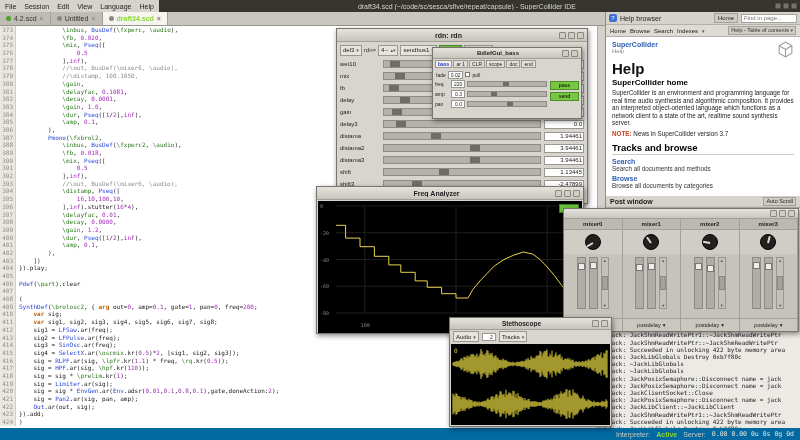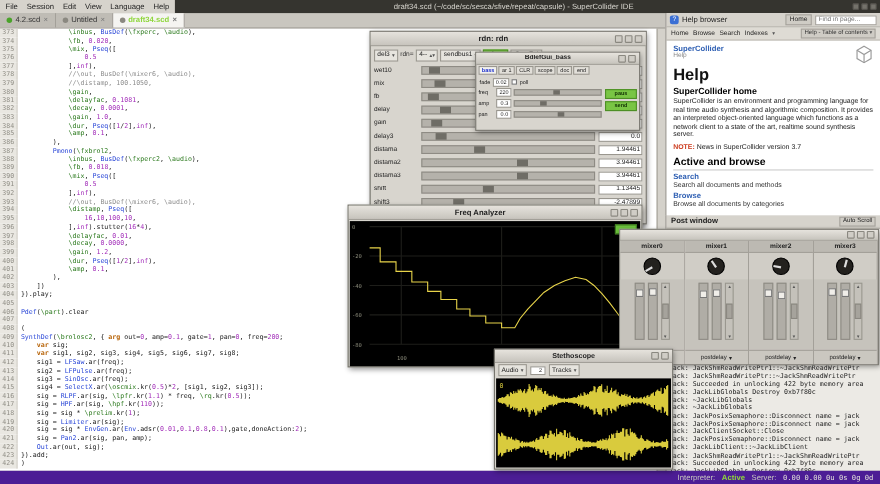--- a/index.html
+++ b/index.html
@@ -55,21 +55,21 @@
   .hlink{color:#2e5fb3;font-size:7px;font-weight:bold;margin-top:3px;}
   .hdesc{font-size:6.3px;color:#333;}
 
   
   .post{position:absolute;left:605px;top:196px;width:195px;height:232px;background:#eceae5;border-left:1px solid #8f8c85;}
   .phead{height:12px;background:#d6d3cc;border-bottom:1px solid #b3b0a9;display:flex;align-items:center;font-size:7px;font-weight:bold;padding:0 4px;color:#222;}
   .pauto{margin-left:auto;font-size:5.5px;font-weight:normal;background:#cfccc5;border:1px solid #a5a29b;padding:0 2px;height:9px;line-height:7px;}
   .plines{padding:1px 2px;font-family:"DejaVu Sans Mono",monospace;font-size:6px;line-height:7.2px;color:#222;white-space:nowrap;overflow:hidden;}
 
   
-  .status{position:absolute;left:0;top:428px;width:800px;height:12px;background:#4c1d95;display:flex;align-items:center;justify-content:flex-end;gap:6px;padding:0 6px;font-size:7px;color:#c9c7c0;}
+  .status{position:absolute;left:0;top:428px;width:800px;height:12px;background:#0369a1;display:flex;align-items:center;justify-content:flex-end;gap:6px;padding:0 6px;font-size:7px;color:#c9c7c0;}
   .active{color:#8fd63c;font-weight:bold;}
   .stats{color:#e4e2db;font-family:"DejaVu Sans Mono",monospace;font-size:6.5px;}
 
   
   .fw{position:absolute;background:#d8d5ce;border:1px solid #76746d;box-shadow:1px 2px 5px rgba(0,0,0,.45);}
   .tbar{height:13px;background:linear-gradient(#e6e3dd,#c7c4bd);border-bottom:1px solid #a29f98;font-size:7px;display:flex;align-items:center;padding:0 3px;color:#222;}
   .tbar .t{flex:1;text-align:center;font-weight:bold;white-space:nowrap;overflow:hidden;}
   .wbtn{width:7px;height:7px;border:1px solid #8a8880;background:#d0cdc6;margin-left:2px;border-radius:1px;flex:none;}
   .combo{background:#e6e4de;border:1px solid #9a978f;height:11px;font-size:6px;padding:0 2px;display:flex;align-items:center;gap:2px;color:#222;}
   .arr{font-size:5px;color:#555;}
@@ -261,21 +261,21 @@
           <path d="M2 4.5 L8 8 L14 4.5 M8 8 L8 15" fill="none" stroke="#9a9a9a" stroke-width="1"></path>
         </svg>
       </div>
       <div class="h1">Help</div>
       <div class="hsub">SuperCollider home</div>
       <div class="hpara">SuperCollider is an environment and programming language for real time audio synthesis and algorithmic composition. It provides an interpreted object-oriented language which functions as a network client to a state of the art, realtime sound synthesis server.</div>
       <div class="hnote">
         <span class="notelbl">NOTE:</span>
         <span>News in SuperCollider version 3.7</span>
       </div>
-      <div class="h2">Active and browse</div>
+      <div class="h2">Tracks and browse</div>
       <div class="hlink">Search</div>
       <div class="hdesc">Search all documents and methods</div>
       <div class="hlink">Browse</div>
       <div class="hdesc">Browse all documents by categories</div>
     </div>
   </div>
 
   <div class="post">
     <div class="phead">
       <span>Post window</span>

